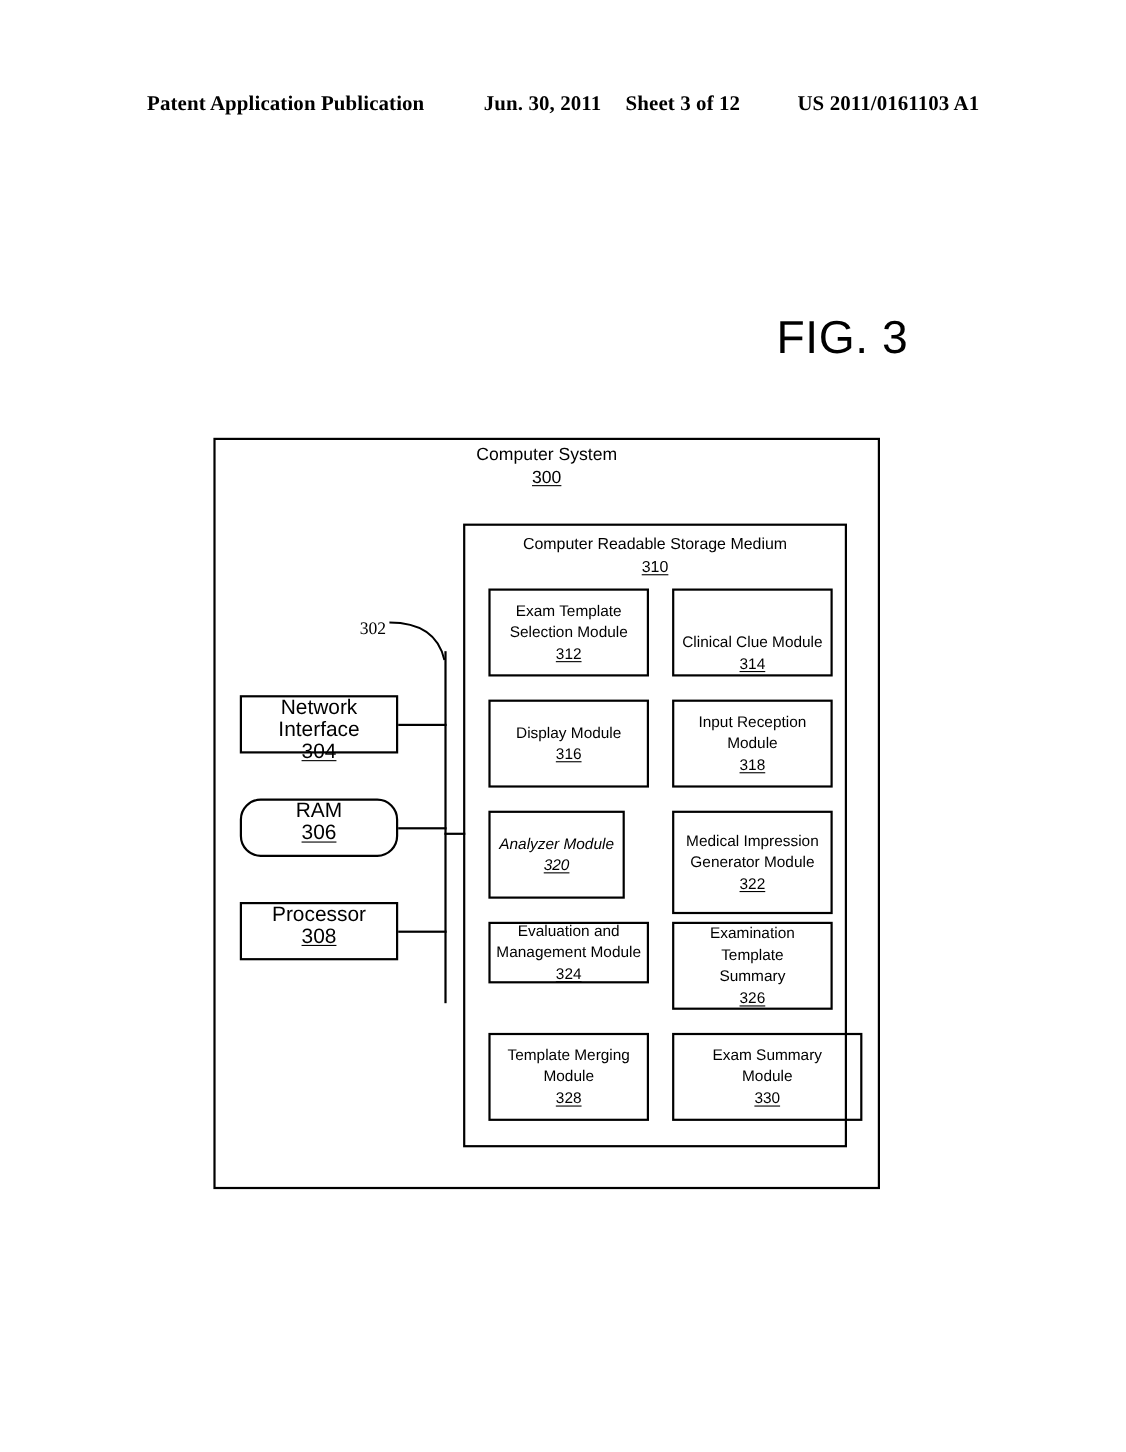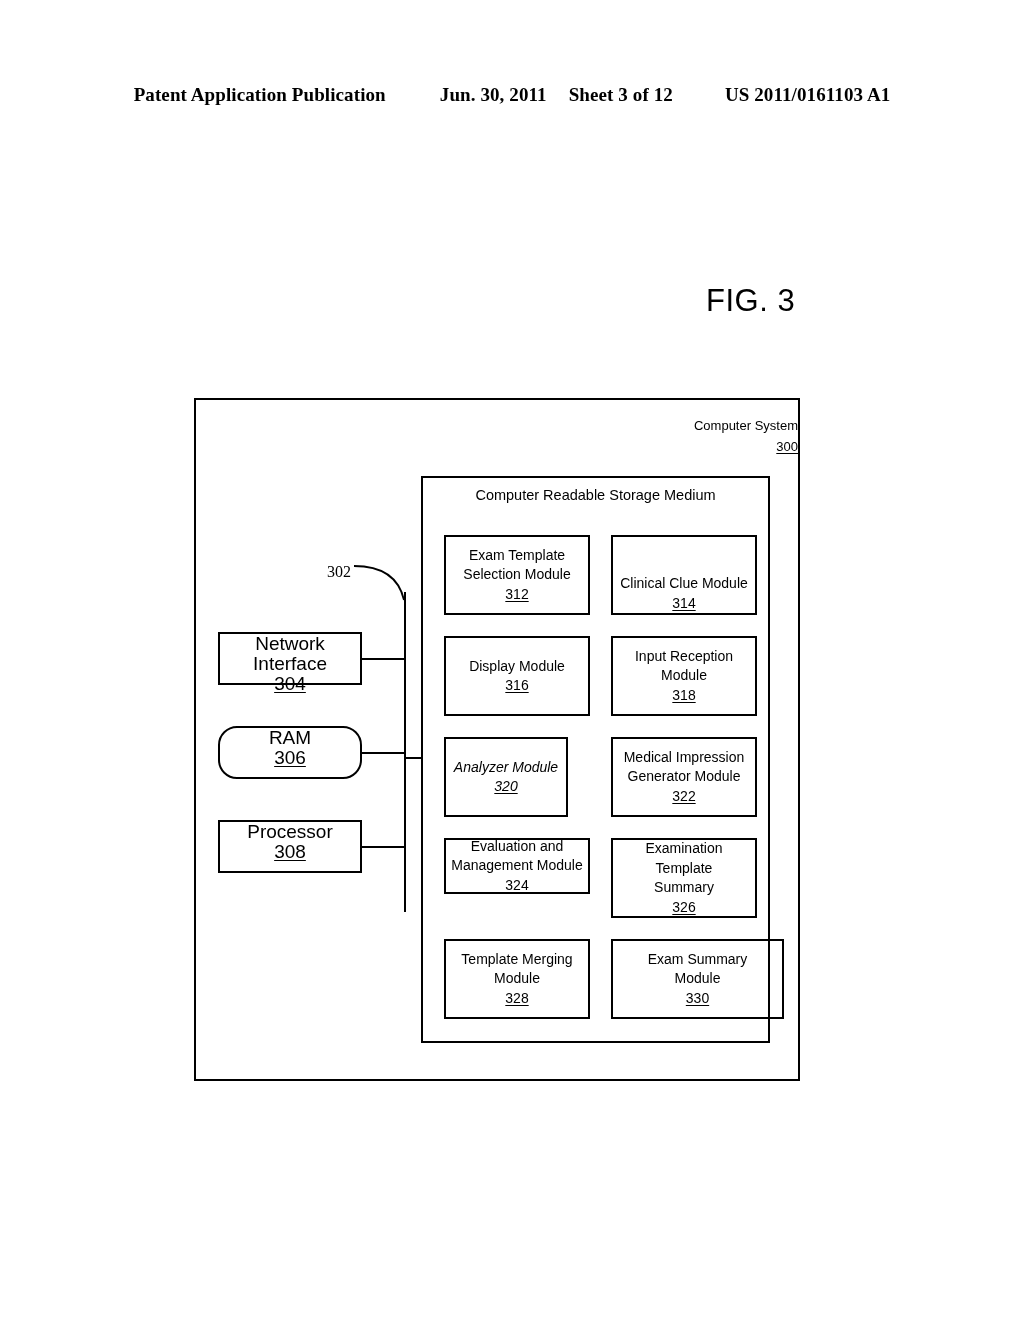--- a/index.html
+++ b/index.html
@@ -35,43 +35,43 @@
   .page-header .hdr-pub { margin-right: 54px; }
   .page-header .hdr-date { margin-right: 22px; }
   .page-header .hdr-sheet { margin-right: 52px; }
   .page-header .hdr-num { }
 
   
   .fig-label {
     position: absolute;
     left: 706px;
     top: 283px;
-    font-size: 31px;
+    font-size: 42px;
     letter-spacing: 0.5px;
     font-family: "Liberation Sans", sans-serif;
   }
 
   
   .outer-box {
     position: absolute;
     left: 194px;
     top: 398px;
     width: 606px;
     height: 683px;
     border: 2.2px solid #000;
     box-sizing: border-box;
   }
 
   .outer-title {
     position: absolute;
     left: 0;
-    top: 15px;
+    top: 3px;
     width: 100%;
-    text-align: right;
-    font-size: 13px;
+    text-align: center;
+    font-size: 16px;
     line-height: 21px;
   }
 
   .inner-box {
     position: absolute;
     left: 421px;
     top: 476px;
     width: 349px;
     height: 567px;
     border: 2.2px solid #000;
@@ -195,20 +195,21 @@
 </div>
 
 <div class="comp" style="left:218px; top:820px; width:144px; height:53px;">
   <span class="lbl">Processor</span>
   <span class="ref-num">308</span>
 </div>
 
 <div class="inner-box">
   <div class="inner-title">
     <span>Computer Readable Storage Medium</span>
+    <span class="ref-num">310</span>
   </div>
 </div>
 
 <div class="mod" style="left:444px; top:535px; width:146px; height:80px;">
   <span class="lbl">Exam Template</span>
   <span class="lbl">Selection Module</span>
   <span class="ref-num">312</span>
 </div>
 
 <div class="mod" style="left:444px; top:636px; width:146px; height:80px;">
@@ -237,21 +238,21 @@
   <span class="lbl">Clinical Clue Module</span>
   <span class="ref-num">314</span>
 </div>
 
 <div class="mod" style="left:611px; top:636px; width:146px; height:80px;">
   <span class="lbl">Input Reception</span>
   <span class="lbl">Module</span>
   <span class="ref-num">318</span>
 </div>
 
-<div class="mod" style="left:611px; top:737px; width:146px; height:80px;">
+<div class="mod" style="left:611px; top:737px; width:146px; height:94px;">
   <span class="lbl">Medical Impression</span>
   <span class="lbl">Generator Module</span>
   <span class="ref-num">322</span>
 </div>
 
 <div class="mod" style="left:611px; top:838px; width:146px; height:80px;">
   <span class="lbl">Examination Template</span>
   <span class="lbl">Summary</span>
   <span class="ref-num">326</span>
 </div>

